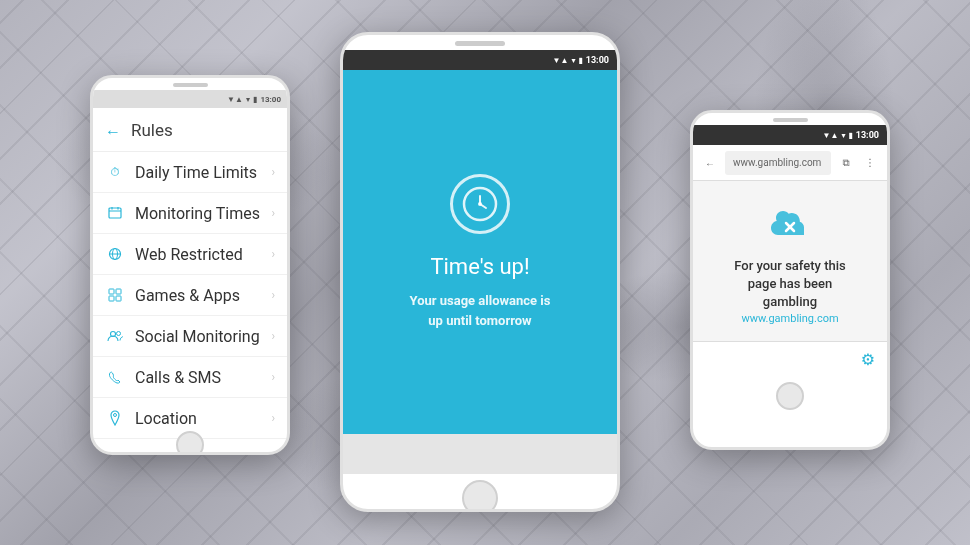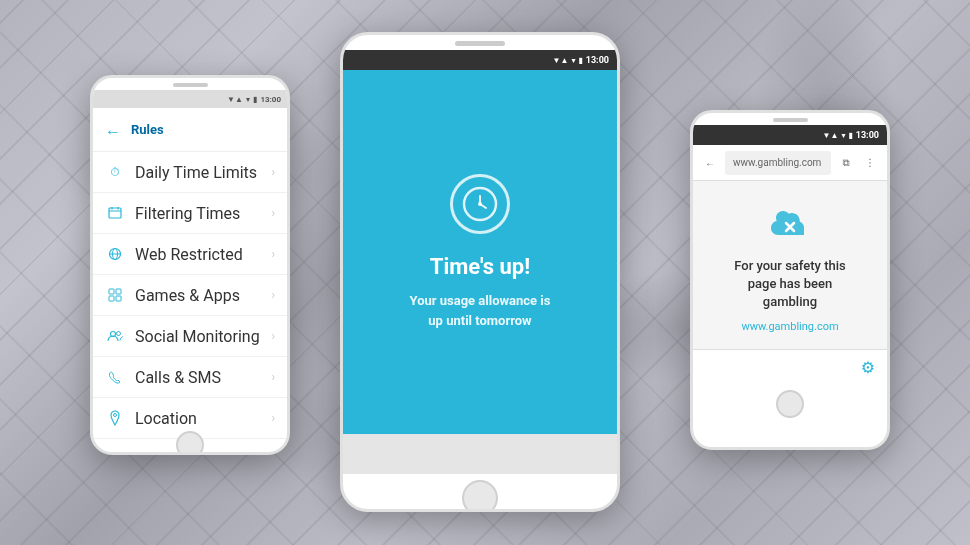--- a/index.html
+++ b/index.html
@@ -181,23 +181,23 @@
       border-bottom: 1px solid #eee;
     }
 
     .back-arrow {
       color: #29B6D8;
       font-size: 16px;
       margin-right: 10px;
     }
 
     .app-bar-title {
-      color: #0369a1;
-      font-size: 13px;
-      font-weight: 700;
+      color: #404040;
+      font-size: 17px;
+      font-weight: 400;
     }
 
     .menu-item {
       display: flex;
       align-items: center;
       padding: 10px 12px;
       border-bottom: 1px solid #f0f0f0;
       cursor: pointer;
     }
 
@@ -246,21 +246,21 @@
       display: flex;
       align-items: center;
       justify-content: center;
       margin-bottom: 20px;
       position: relative;
     }
 
     .times-up-title {
       color: #fff;
       font-size: 22px;
-      font-weight: 700;
+      font-weight: 400;
       margin-bottom: 12px;
     }
 
     .times-up-subtitle {
       color: rgba(255,255,255,0.9);
       font-size: 13px;
       text-align: center;
       line-height: 1.5;
       font-weight: bold;
     }
@@ -316,21 +316,21 @@
       flex-direction: column;
       align-items: center;
       text-align: center;
     }
 
     .blocked-title {
       font-size: 13px;
       color: #333;
       font-weight: 500;
       line-height: 1.4;
-      margin-bottom: 8px;
+      margin-bottom: 0;
     }
 
     .blocked-url {
       font-size: 11px;
       color: #29B6D8;
     }
 
     .right-bottom-bar {
       height: 36px;
       background: #fff;
@@ -401,21 +401,21 @@
 
       <div class="menu-item">
         <div class="menu-icon">
           <svg width="14" height="14" viewBox="0 0 14 14" fill="none">
             <rect x="1" y="2" width="12" height="10" rx="1" stroke="#29B6D8" stroke-width="1.2" fill="none"></rect>
             <line x1="1" y1="5" x2="13" y2="5" stroke="#29B6D8" stroke-width="1"></line>
             <line x1="4" y1="1" x2="4" y2="3.5" stroke="#29B6D8" stroke-width="1.2"></line>
             <line x1="10" y1="1" x2="10" y2="3.5" stroke="#29B6D8" stroke-width="1.2"></line>
           </svg>
         </div>
-        <span class="menu-label">Filtering Times</span>
+        <span class="menu-label">Monitoring Times</span>
         <span class="menu-chevron">›</span>
       </div>
 
       <div class="menu-item">
         <div class="menu-icon">
           <svg width="14" height="14" viewBox="0 0 14 14" fill="none">
             <circle cx="7" cy="7" r="5.5" stroke="#29B6D8" stroke-width="1.2"></circle>
             <ellipse cx="7" cy="7" rx="2.5" ry="5.5" stroke="#29B6D8" stroke-width="1"></ellipse>
             <line x1="1.5" y1="7" x2="12.5" y2="7" stroke="#29B6D8" stroke-width="1"></line>
           </svg>

